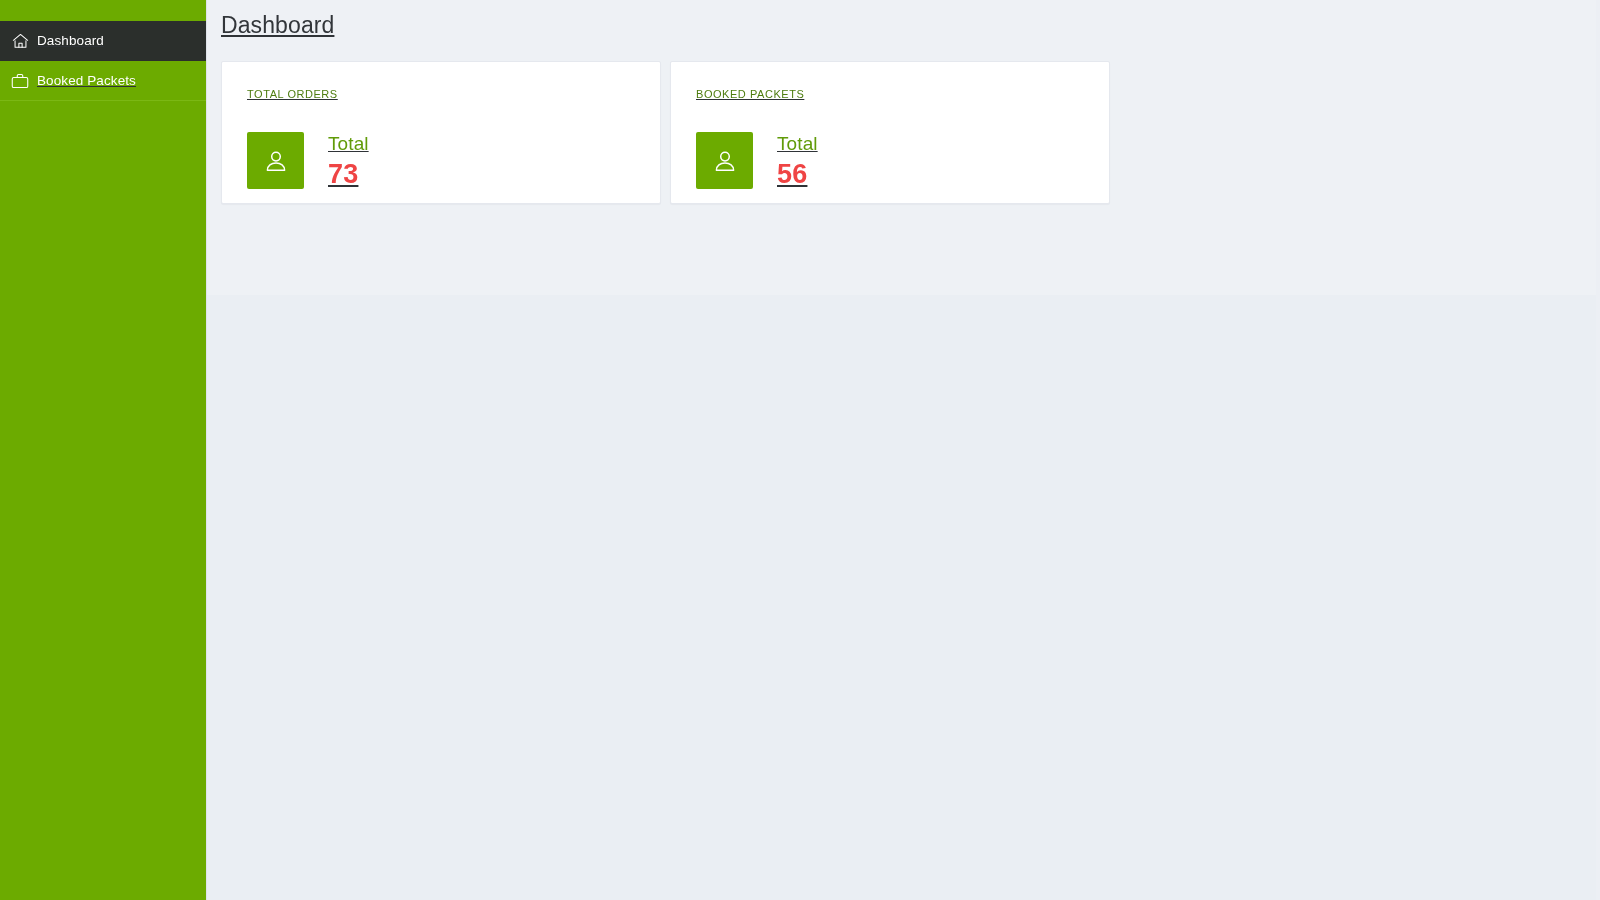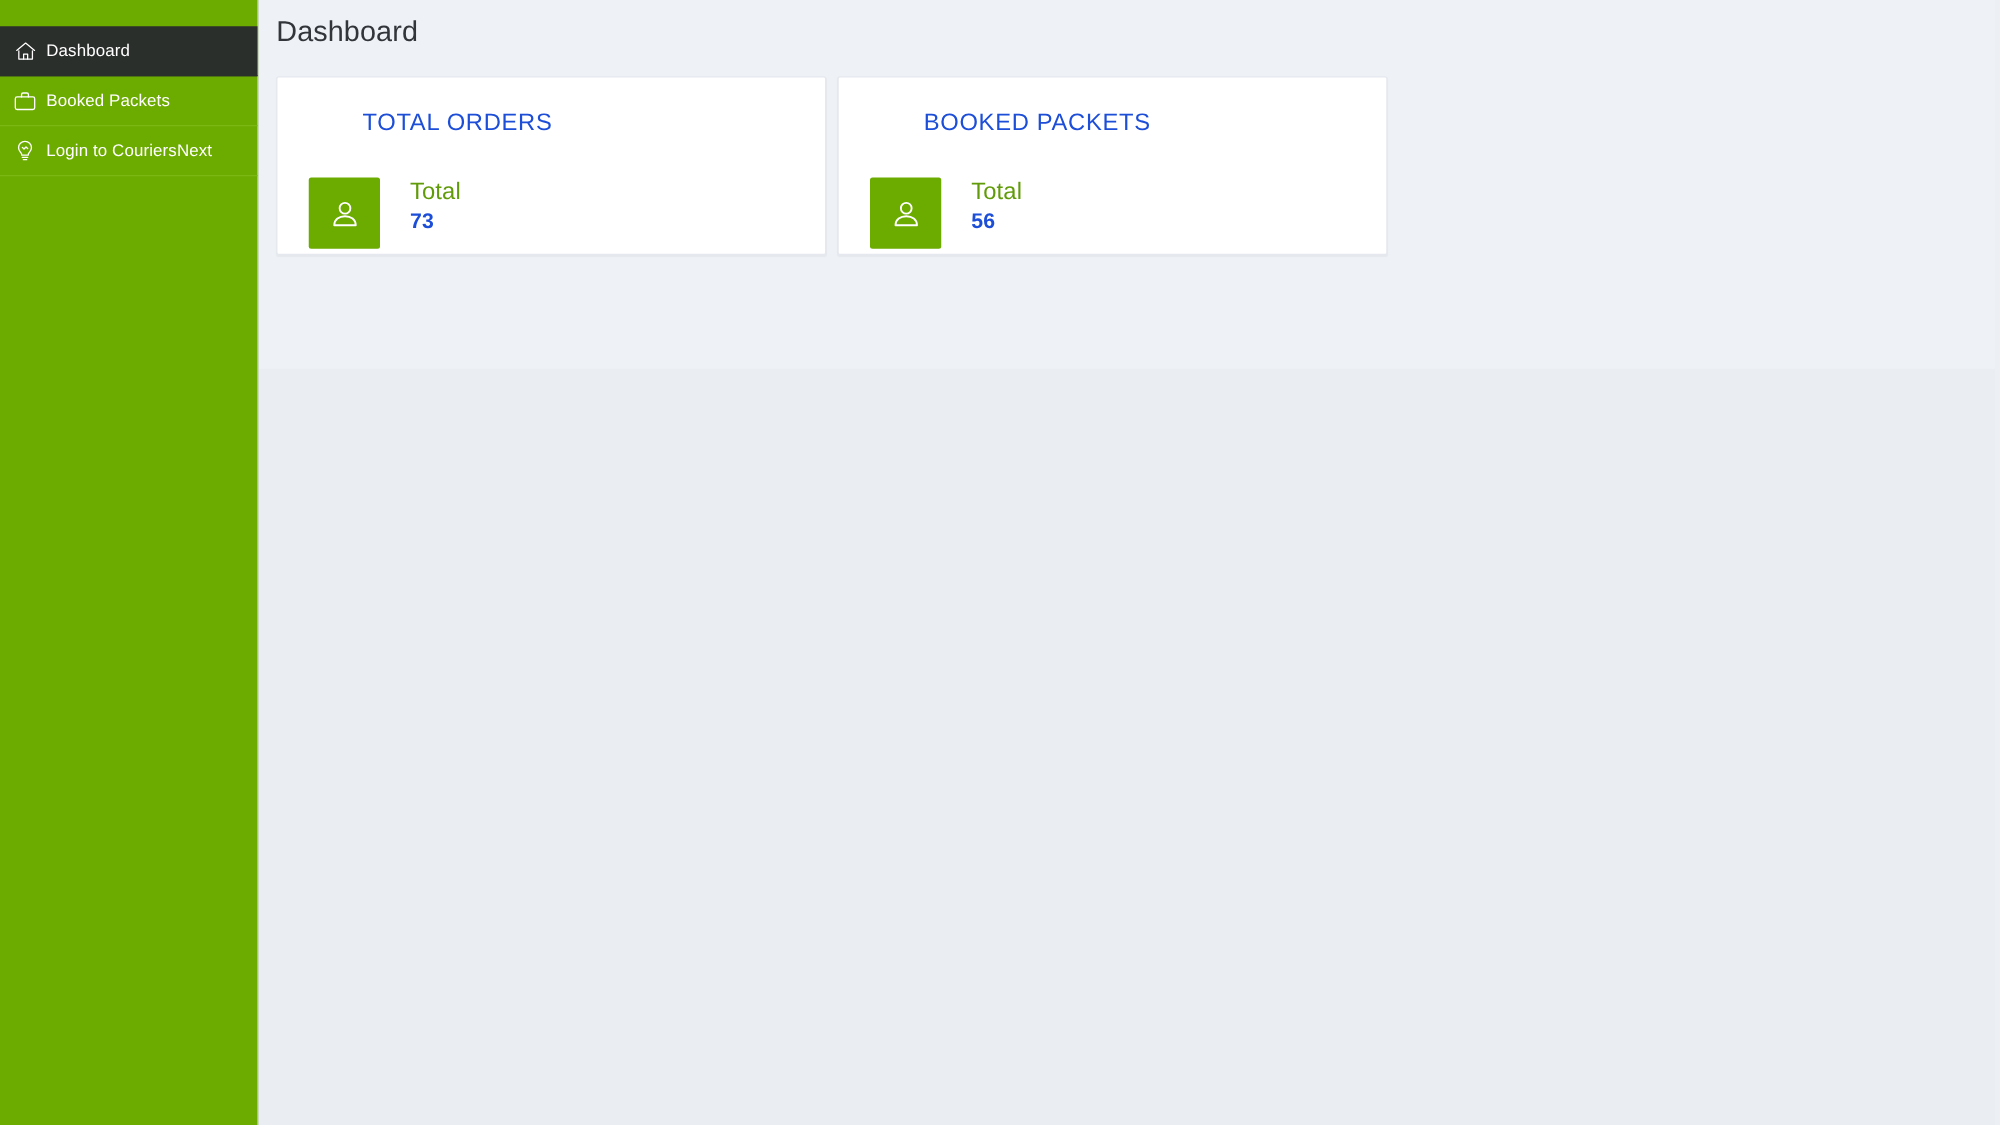--- a/index.html
+++ b/index.html
@@ -16,20 +16,21 @@
     background: #eceff4;
     color: #2f3337;
     -webkit-font-smoothing: antialiased;
   }
 
   .app {
     display: flex;
     width: 1596px;
     height: 900px;
     position: relative;
+    text-decoration: underline;
   }
 
   
   .sidebar {
     width: 207px;
     min-width: 207px;
     height: 900px;
     background: #6cab00;
     border-right: 1px solid #dfe3ea;
     position: relative;
@@ -122,28 +123,27 @@
     width: 440px;
     height: 143px;
     background: #ffffff;
     border: 1px solid #e5e8ee;
     border-radius: 2px;
     padding: 26px 24px 0 25px;
     box-shadow: 0 1px 1px rgba(40,50,70,0.045);
   }
 
   .card-title {
-    font-size: 19px;
+    font-size: 11px;
     font-weight: 400;
     letter-spacing: 0.55px;
-    color: #1d4ed8;
+    color: #4d7c0f;
     text-transform: uppercase;
     margin-bottom: 9px;
     white-space: nowrap;
-    margin-left: 43px;
   }
 
   .card-body {
     display: flex;
     align-items: flex-start;
     margin-top: 32px;
   }
 
   .card-icon {
     width: 57px;
@@ -168,23 +168,23 @@
 
   .card-stat-label {
     font-size: 19px;
     font-weight: 400;
     color: #619b09;
     line-height: 1.18;
     letter-spacing: 0.1px;
   }
 
   .card-stat-value {
-    font-size: 17px;
+    font-size: 27px;
     font-weight: 700;
-    color: #1d4ed8;
+    color: #ef4444;
     line-height: 1.45;
     letter-spacing: 0.2px;
   }
 </style>
 </head>
 <body>
 
 <div class="app">
 
   <nav class="sidebar">
@@ -206,31 +206,20 @@
         <span class="nav-icon">
           <svg width="18" height="16" viewBox="0 0 20 18" fill="none" stroke="#ffffff" stroke-width="1.2" stroke-linecap="round" stroke-linejoin="round">
             <rect x="1.3" y="5.1" width="17.4" height="11.3" rx="1.6"></rect>
             <path d="M6.9 5.1 V3.1 C6.9 2.2 7.5 1.6 8.3 1.6 H11.7 C12.5 1.6 13.1 2.2 13.1 3.1 V5.1"></path>
           </svg>
         </span>
         <span class="nav-label">Booked Packets</span>
       </li>
 
 
-      <li class="nav-item">
-        <span class="nav-icon">
-          <svg width="16" height="17" viewBox="0 0 18 19" fill="none" stroke="#ffffff" stroke-width="1.2" stroke-linecap="round" stroke-linejoin="round">
-            <path d="M9 1.2 C5.6 1.2 3.2 3.7 3.2 6.8 C3.2 9.1 4.7 10.5 5.6 11.8 C6 12.4 6.1 13 6.1 13.6 H11.9 C11.9 13 12 12.4 12.4 11.8 C13.3 10.5 14.8 9.1 14.8 6.8 C14.8 3.7 12.4 1.2 9 1.2 Z"></path>
-            <path d="M6.6 15.6 H11.4"></path>
-            <path d="M7.5 17.6 H10.5"></path>
-            <path d="M6.6 6.6 L8.1 8.1 L9.9 6.2 L11.4 7.6"></path>
-          </svg>
-        </span>
-        <span class="nav-label">Login to CouriersNext</span>
-      </li>
 
     </ul>
   </nav>
 
   <main class="main">
     <div class="main-bg-lower"></div>
 
     <div class="main-inner">
 
       <h1 class="page-title">Dashboard</h1>

